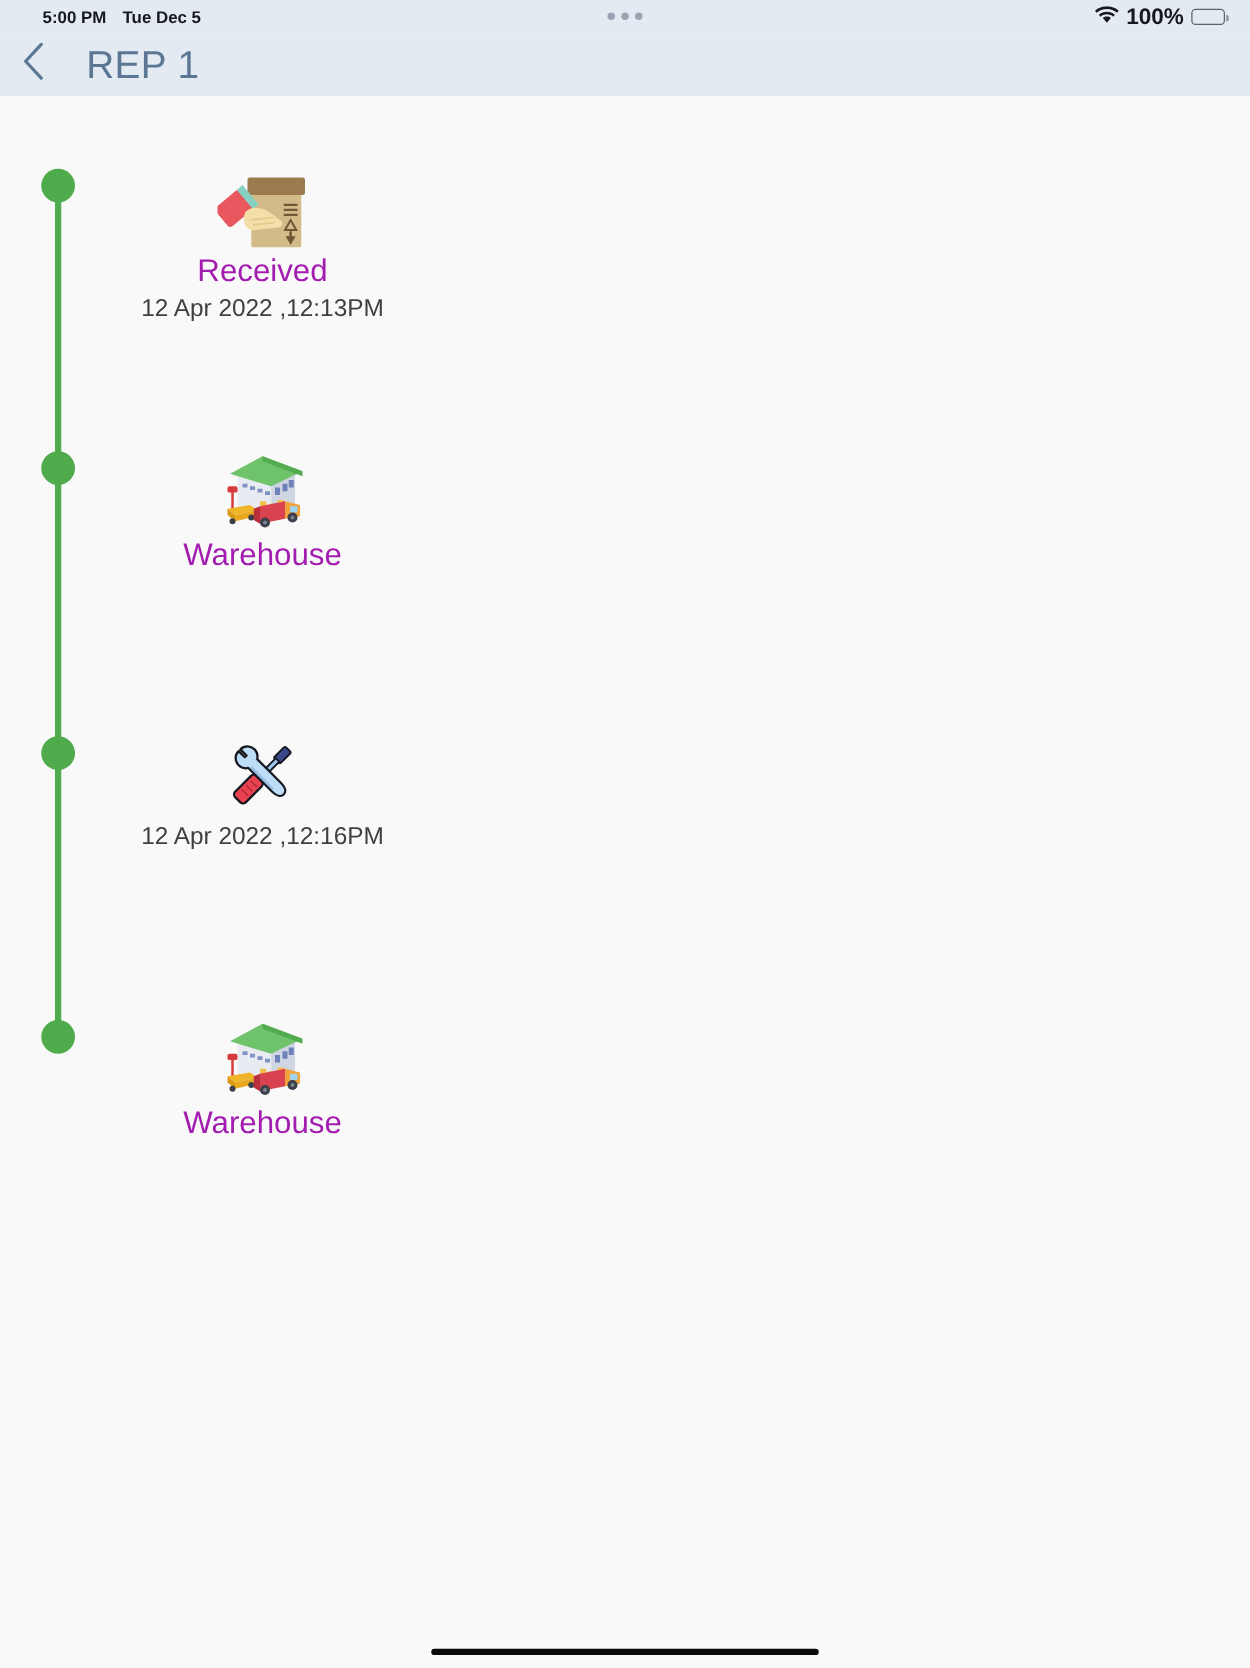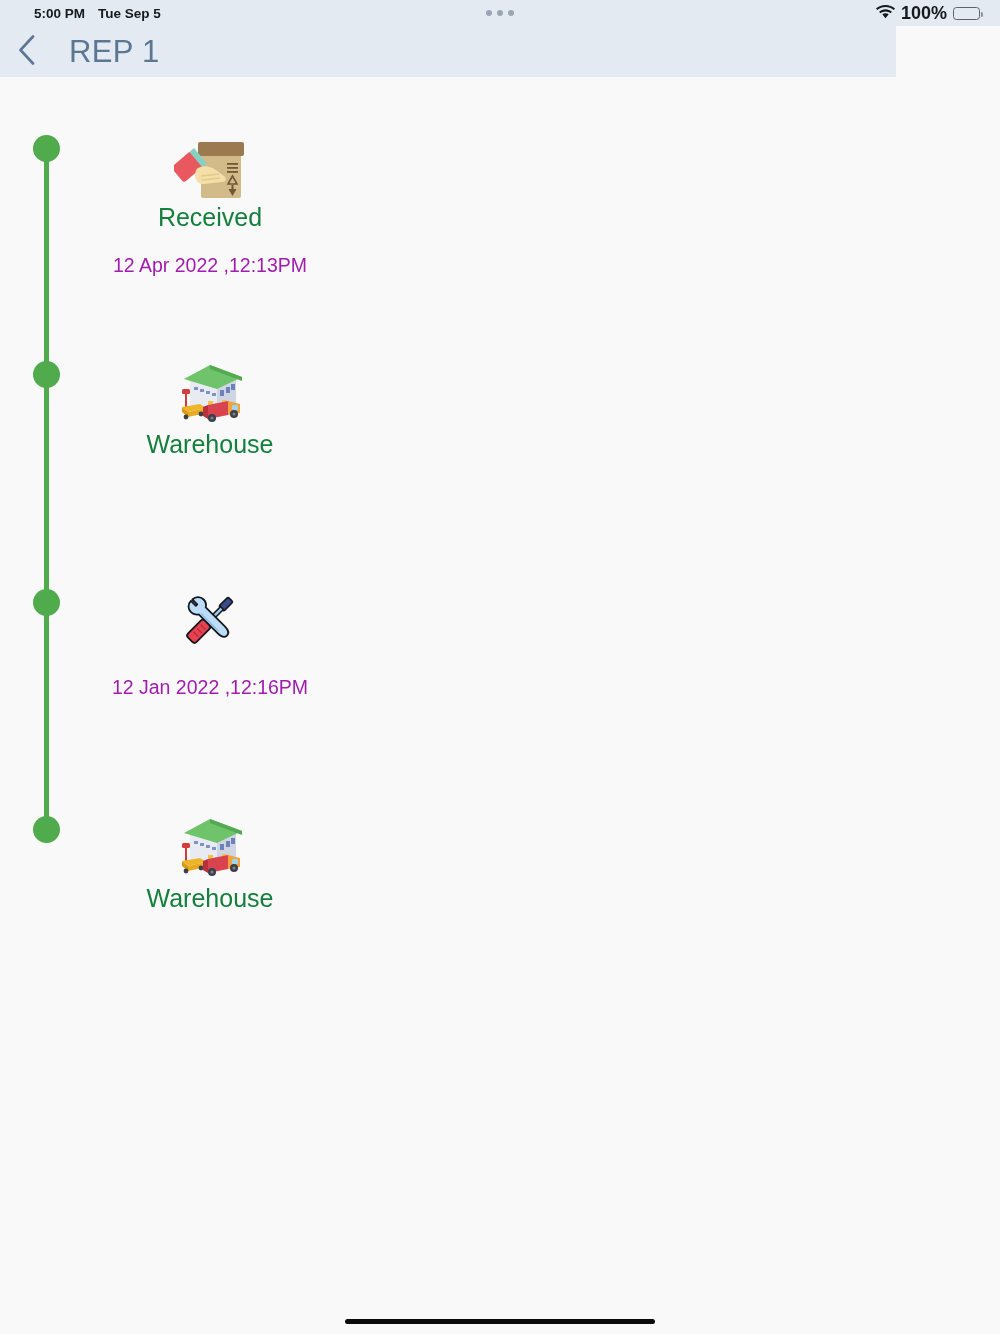--- a/index.html
+++ b/index.html
@@ -77,21 +77,21 @@
   .battery .fill {
     width: 100%; height: 100%;
     background: #16191d;
     border-radius: 1.6px;
   }
 
   
   .nav-bar {
     position: absolute;
     top: 26px; left: 0;
-    width: 896px;
+    width: 1000px;
     height: 51px;
     background: #e4eaf2;
     display: flex;
     align-items: center;
   }
   .back-button {
     width: 52px;
     height: 51px;
     display: flex;
     align-items: center;
@@ -145,28 +145,28 @@
     height: 66px;
     display: flex;
     align-items: flex-end;
     justify-content: center;
   }
   .event-icon svg { display: block; }
   .event-label {
     margin-top: 5px;
     font-size: 25px;
     font-weight: 400;
-    color: #15803d;
+    color: #a21caf;
     line-height: 1.12;
   }
   .event-date {
-    margin-top: 23px;
+    margin-top: 5px;
     font-size: 19.5px;
     font-weight: 400;
-    color: #a21caf;
+    color: #404040;
     line-height: 1.15;
   }
 
   
   .home-indicator {
     position: absolute;
     left: 50%;
     transform: translateX(-50%);
     bottom: 10px;
     width: 310px;
@@ -174,21 +174,21 @@
     border-radius: 3px;
     background: #0b0b0b;
   }
 </style>
 </head>
 <body>
 
 <div class="status-bar">
   <div class="status-left">
     <span>5:00 PM</span>
-    <span>Tue Sep 5</span>
+    <span>Tue Dec 5</span>
   </div>
 
   <div class="status-center">
     <span class="dot"></span>
     <span class="dot"></span>
     <span class="dot"></span>
   </div>
 
   <div class="status-right">
     <span class="wifi-icon">
@@ -311,21 +311,21 @@
             <rect x="29" y="37" width="12" height="24" rx="3" fill="#e8414f" stroke="#16181f" stroke-width="1.8"></rect>
             <path d="M31.5 43 L38.5 43 M31.5 48 L38.5 48 M31.5 53 L38.5 53" stroke="#b52c38" stroke-width="1.3"></path>
           </g>
 
           <g transform="rotate(-45 35 33)">
             <path d="M35 6 C30 6, 27 10, 27 14 C27 17, 28.6 19.5, 31 21 L31 48 C31 53, 33 56, 36 56 C39 56, 41 53, 41 48 L41 21 C43.4 19.5, 45 17, 45 14 C45 10, 42 6, 37 6 L37 13 L35 13 Z" fill="#bcdcf7" stroke="#16181f" stroke-width="1.8" stroke-linejoin="round"></path>
             <path d="M33 22 L33 47" stroke="#8fbde4" stroke-width="1.6"></path>
           </g>
         </svg>
       </div>
-      <div class="event-date">12 Jan 2022 ,12:16PM</div>
+      <div class="event-date">12 Apr 2022 ,12:16PM</div>
     </div>
 
     <div class="event" style="top:736px;">
       <div class="event-icon">
         <svg width="80" height="66" viewBox="0 0 80 66">
           <path d="M20 20 L20 50 L47 58 L47 28 Z" fill="#e8ebf2"></path>
           <path d="M47 28 L47 58 L66 48 L66 18 Z" fill="#cfd5e2"></path>
           <path d="M14 20 L40 6 L72 18 L47 30 Z" fill="#6fc36a"></path>
           <path d="M40 6 L72 18 L72 22 L40 10 Z" fill="#53ab50"></path>
           <rect x="24" y="28" width="4" height="3" fill="#7f93c6"></rect>

